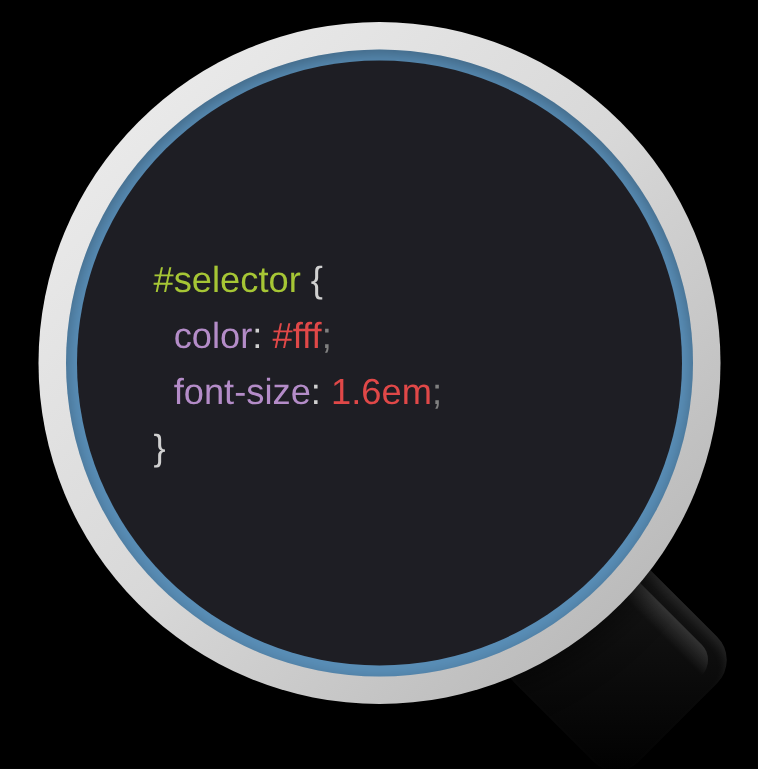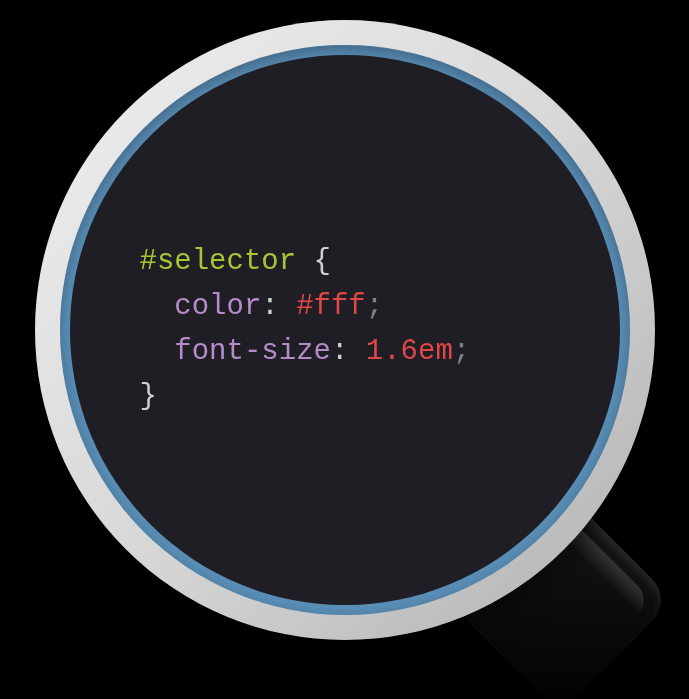--- a/index.html
+++ b/index.html
@@ -45,22 +45,22 @@
       width: 550px;
       height: 550px;
       border-radius: 50%;
       background: #1e1e24;
       overflow: hidden;
       display: flex;
       align-items: center;
       padding-left: 70px;
     }
     .code {
-      font-family: Liberation Mono, monospace;
-      font-size: 29px;
+      font-family: Liberation Sans, sans-serif;
+      font-size: 33px;
       line-height: 1.55;
       white-space: pre;
     }
     .selector { color: #a6c635; }
     .brace { color: #d0d0d0; }
     .property { color: #b48cc8; }
     .colon { color: #d0d0d0; }
     .value-hex { color: #e04848; }
     .value-num { color: #e04848; }
     .semicolon { color: #808080; }

